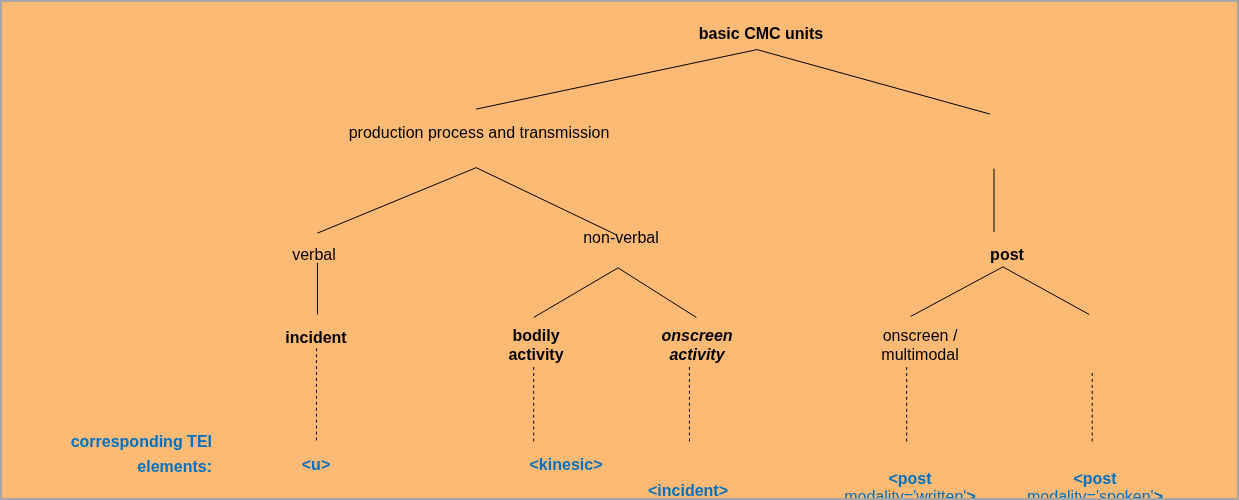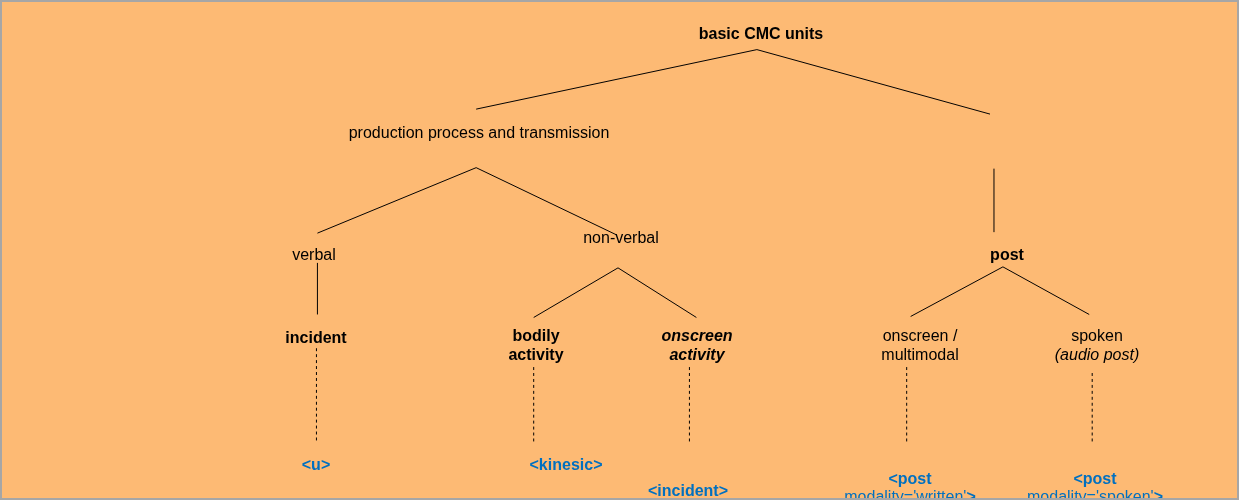--- a/index.html
+++ b/index.html
@@ -96,25 +96,25 @@
   <div class="node bold leaf" style="left:695px; top:324px; line-height:19px;font-style:italic;">
     <div>onscreen</div>
     <div>activity</div>
   </div>
 
   <div class="node leaf" style="left:918px; top:324px; line-height:19px;">
     <div>onscreen /</div>
     <div>multimodal</div>
   </div>
 
-  <div class="node leaf" style="left:1095px; top:324px; line-height:19px;">
-    <div>spoken</div>
-    <div><span class="ital">(</span><span class="ital">audio post</span><span class="ital">)</span></div>
+
+  <div class="tei-label blue">
+    <div>corresponding TEI</div>
+    <div>elements:</div>
   </div>
-
 
   <div class="node bold blue" style="left:314px; top:451px;">&lt;u&gt;</div>
 
   <div class="node bold blue" style="left:534px; top:451px;margin-left:30px;">&lt;kinesic&gt;</div>
 
   <div class="node bold blue" style="left:686px; top:451px;margin-top:26px;">&lt;incident&gt;</div>
 
   <div class="node blue tei-post" style="left:908px; top:449px;">
     <div class="bold">&lt;post</div>
     <div><span>modality='written'</span><span class="bold">&gt;</span></div>

